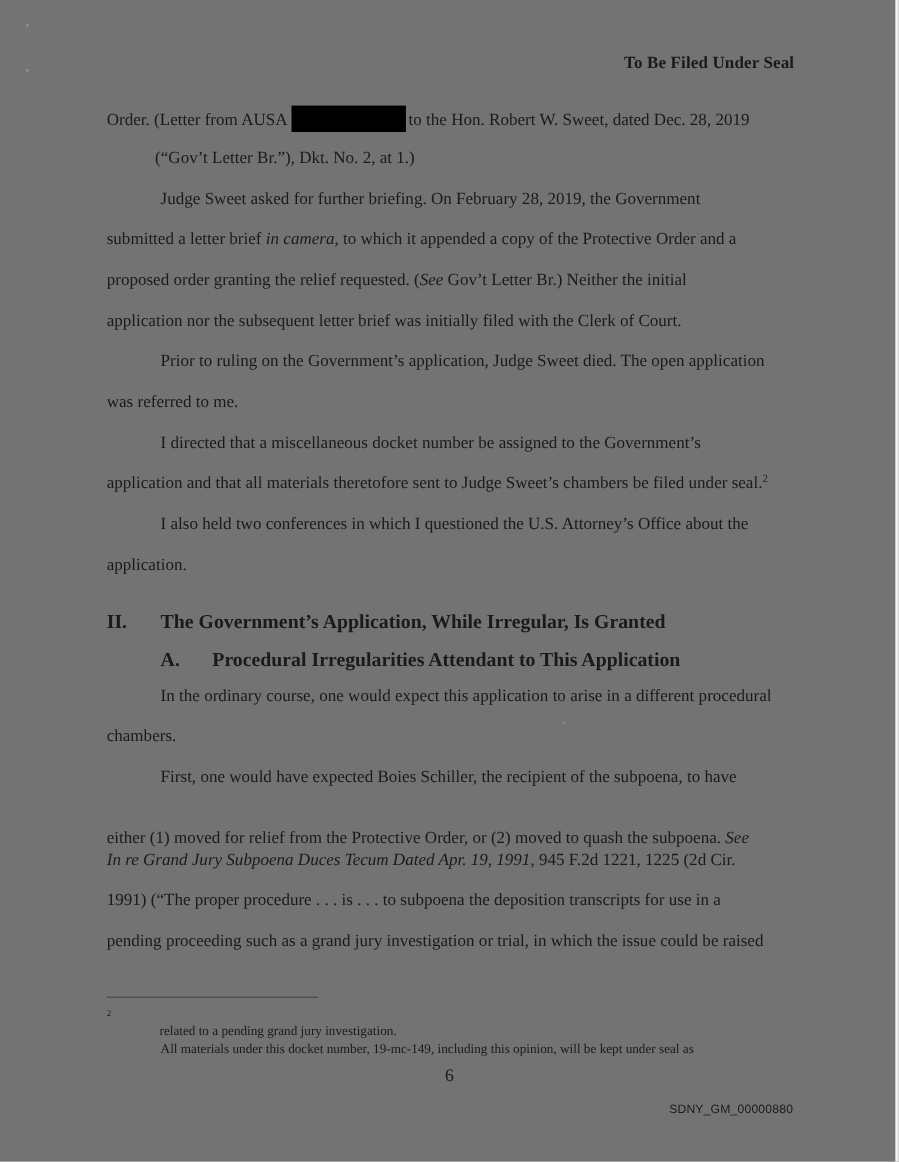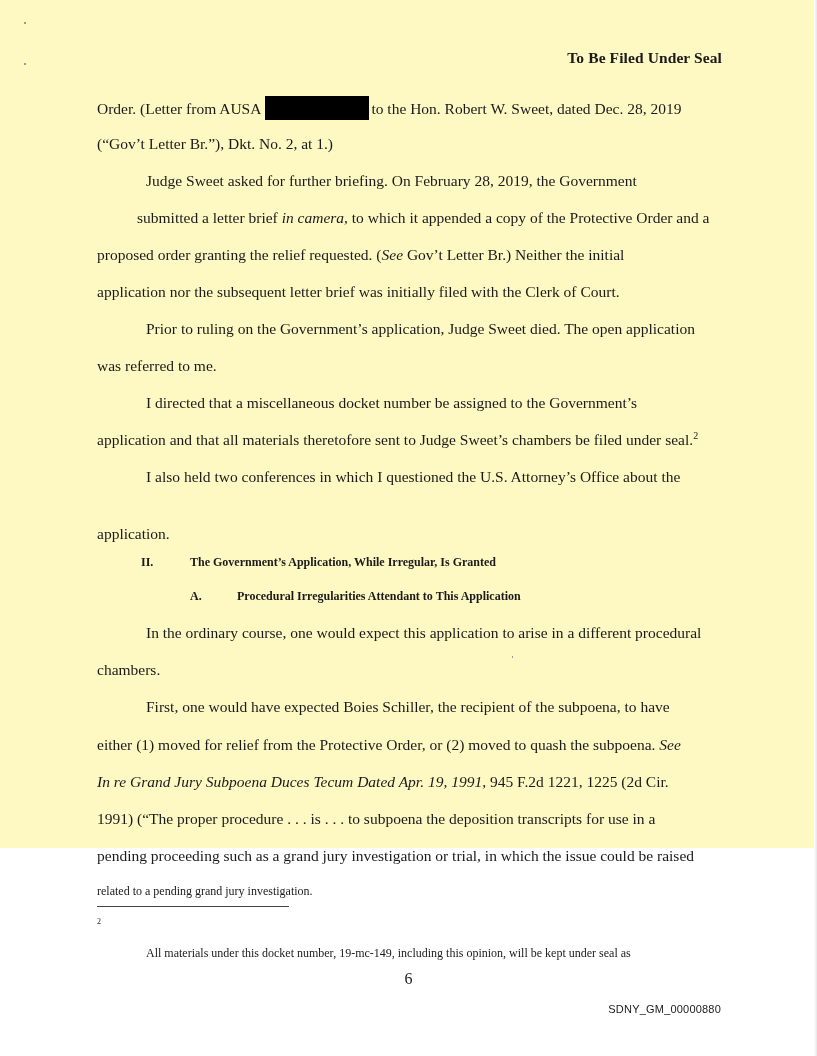--- a/index.html
+++ b/index.html
@@ -11,22 +11,22 @@
     width: 817px;
     height: 1056px;
     position: relative;
     overflow: hidden;
     font-family: "Liberation Serif", "DejaVu Serif", serif;
     color: #1a1a1a;
   }
   .page {
     position: absolute;
     left: 0; top: 0;
-    width: 817px; height: 848px;
-    background: #fef9c3;
+    width: 817px; height: 1056px;
+    background: #737373;
   }
   .scan-edge {
     position: absolute;
     right: 0; top: 0;
     width: 3px; height: 1056px;
     background: linear-gradient(to right, #ffffff, #e6e6e6);
   }
   .speck {
     position: absolute;
     width: 2px; height: 2px;
@@ -57,23 +57,22 @@
     margin: 0 2px 0 4px;
   }
   sup.fnref {
     font-size: 10px;
     vertical-align: 6px;
     line-height: 0;
   }
   .heading {
     position: absolute;
     font-weight: bold;
-    font-size: 12px;
+    font-size: 18px;
     white-space: nowrap;
-    margin-left: 44px;
   }
   .footnote-rule {
     position: absolute;
     left: 97px;
     top: 906px;
     width: 192px;
     height: 1px;
     background: #444;
   }
   .footnote {
@@ -116,61 +115,61 @@
   <div class="scan-edge"></div>
   <div class="speck" style="left:24px;top:22px;"></div>
   <div class="speck" style="left:24px;top:63px;"></div>
   <div class="speck" style="left:512px;top:656px;width:1px;height:2px;"></div>
 
   <div class="header-seal">To Be Filed Under Seal</div>
 
   <div class="line" style="top:96px;">
     <span>Order.  (Letter from AUSA</span><span class="redaction"></span><span>to the Hon. Robert W. Sweet, dated Dec. 28, 2019</span>
   </div>
-  <div class="line" style="top:134px;">(“Gov’t Letter Br.”), Dkt. No. 2, at 1.)</div>
+  <div class="line" style="top:134px;margin-left:44px;">(“Gov’t Letter Br.”), Dkt. No. 2, at 1.)</div>
 
   <div class="line indent" style="top:171px;">Judge Sweet asked for further briefing.  On February 28, 2019, the Government</div>
-  <div class="line" style="top:208px;margin-left:40px;">
+  <div class="line" style="top:208px;">
     <span>submitted a letter brief </span><i>in camera</i><span>, to which it appended a copy of the Protective Order and a</span>
   </div>
   <div class="line" style="top:245px;">
     <span>proposed order granting the relief requested.  (</span><i>See</i><span> Gov’t Letter Br.)  Neither the initial</span>
   </div>
   <div class="line" style="top:282px;">application nor the subsequent letter brief was initially filed with the Clerk of Court.</div>
 
   <div class="line indent" style="top:319px;">Prior to ruling on the Government’s application, Judge Sweet died.  The open application</div>
   <div class="line" style="top:356px;">was referred to me.</div>
 
   <div class="line indent" style="top:393px;">I directed that a miscellaneous docket number be assigned to the Government’s</div>
   <div class="line" style="top:430px;">
     <span>application and that all materials theretofore sent to Judge Sweet’s chambers be filed under seal.</span><sup class="fnref">2</sup>
   </div>
 
   <div class="line indent" style="top:467px;">I also held two conferences in which I questioned the U.S. Attorney’s Office about the</div>
-  <div class="line" style="top:524px;">application.</div>
+  <div class="line" style="top:504px;">application.</div>
 
   <div class="heading" style="left:97px;top:555px;">II.</div>
   <div class="heading" style="left:146px;top:555px;">The Government’s Application, While Irregular, Is Granted</div>
 
   <div class="heading" style="left:146px;top:589px;">A.</div>
   <div class="heading" style="left:193px;top:589px;">Procedural Irregularities Attendant to This Application</div>
 
   <div class="line indent" style="top:623px;">In the ordinary course, one would expect this application to arise in a different procedural</div>
   <div class="line" style="top:660px;">chambers.</div>
 
   <div class="line indent" style="top:697px;">First, one would have expected Boies Schiller, the recipient of the subpoena, to have</div>
-  <div class="line" style="top:735px;">
+  <div class="line" style="top:752px;">
     <span>either (1) moved for relief from the Protective Order, or (2) moved to quash the subpoena.  </span><i>See</i>
   </div>
   <div class="line" style="top:772px;">
     <i>In re Grand Jury Subpoena Duces Tecum Dated Apr. 19, 1991</i><span>, 945 F.2d 1221, 1225 (2d Cir.</span>
   </div>
   <div class="line" style="top:809px;text-align:center;">1991) (“The proper procedure . . . is . . . to subpoena the deposition transcripts for use in a</div>
   <div class="line" style="top:846px;">pending proceeding such as a grand jury investigation or trial, in which the issue could be raised</div>
 
   <div class="footnote-rule"></div>
   <div class="fn-num">2</div>
   <div class="footnote" style="left:146px;top:946px;">All materials under this docket number, 19-mc-149, including this opinion, will be kept under seal as</div>
-  <div class="footnote" style="top:884px;">related to a pending grand jury investigation.</div>
+  <div class="footnote" style="top:930px;margin-left:48px;">related to a pending grand jury investigation.</div>
 
   <div class="page-number">6</div>
   <div class="bates">SDNY_GM_00000880</div>
 </div>
 
 </body></html>

